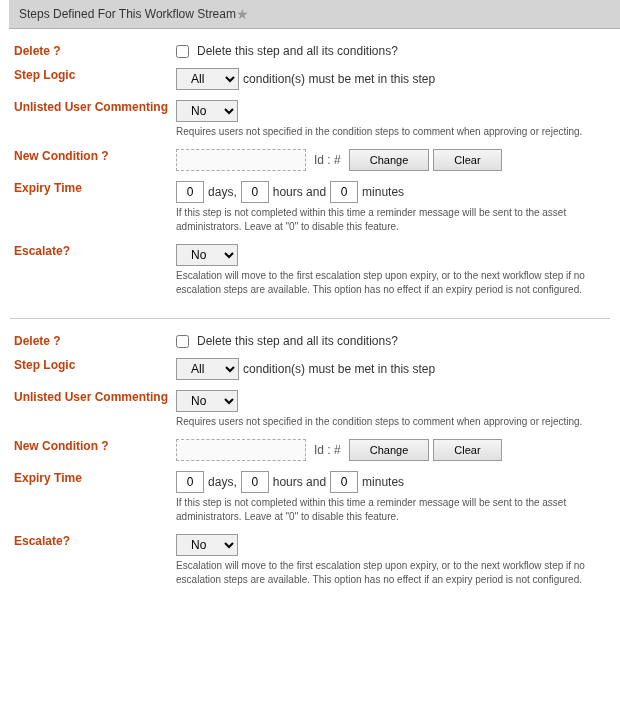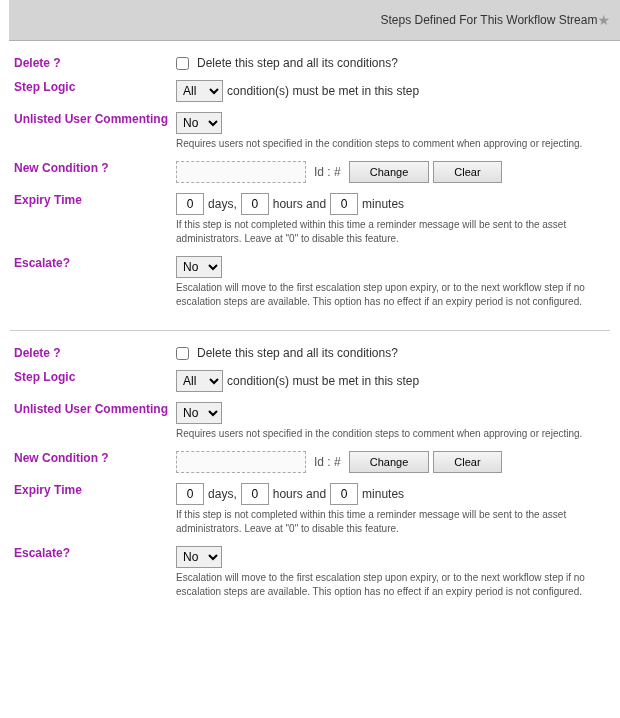--- a/index.html
+++ b/index.html
@@ -7,24 +7,24 @@
       font-family: Arial, sans-serif;
       font-size: 12px;
       background: #fff;
       width: 620px;
       min-height: 718px;
     }
 
     .page-header {
       background: #d4d4d4;
       border-bottom: 1px solid #b0b0b0;
-      padding: 12px 10px;
+      padding: 6px 10px;
       display: flex;
       align-items: center;
-      justify-content: flex-end;
+      justify-content: flex-start;
       margin-left: 9px;
     }
     .page-header-title {
       font-size: 12px;
       color: #333;
       font-weight: normal;
     }
     .star-icon {
       color: #999;
       font-size: 14px;
@@ -52,21 +52,21 @@
     }
 
     .form-table td {
       padding: 5px 4px;
       vertical-align: top;
     }
 
     .label-cell {
       width: 160px;
       font-weight: bold;
-      color: #a21caf;
+      color: #c2410c;
       padding-top: 6px;
       white-space: nowrap;
     }
 
     .value-cell {
       color: #333;
     }
 
     .inline-row {
       display: flex;
@@ -82,21 +82,21 @@
     .description-text {
       color: #555;
       font-size: 10px;
       margin-top: 3px;
       line-height: 1.4;
     }
 
     select {
       border: 1px solid #999;
       background: #f0f0f0;
-      padding: 1px 2px;
+      padding: 1px 10px;
       font-size: 12px;
       height: 22px;
     }
 
     input[type="text"].condition-input {
       border: 1px dashed #aaa;
       padding: 2px 4px;
       width: 130px;
       height: 22px;
       font-size: 11px;

